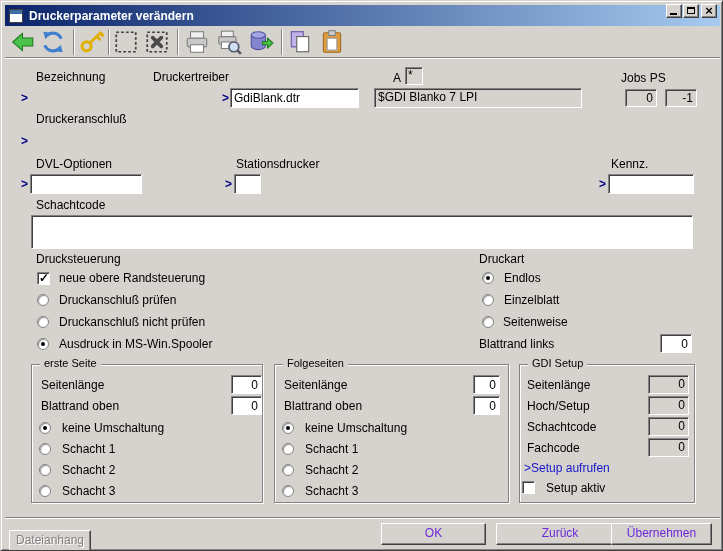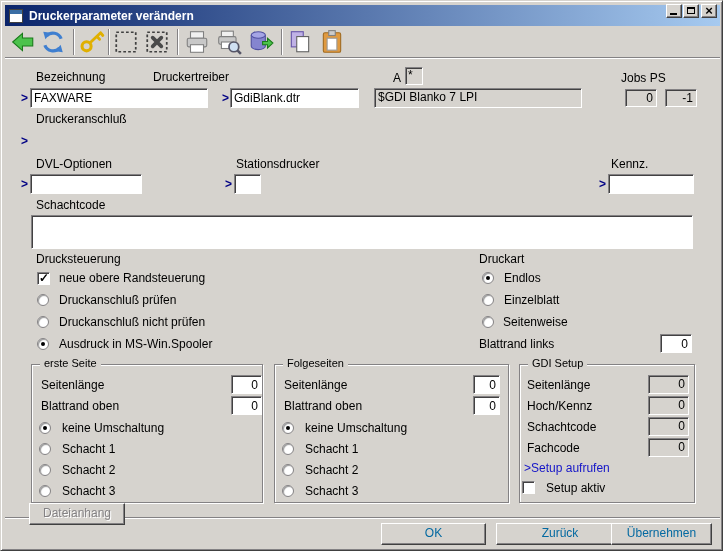--- a/index.html
+++ b/index.html
@@ -44,21 +44,21 @@
   .group-title{position:absolute;top:-8px;left:8px;background:#d6d3ce;padding:0 4px;font-size:11px;white-space:nowrap;}
   .radio{position:absolute;width:12px;height:12px;border-radius:50%;background:#fff;
     border:1px solid #848284;box-shadow:inset 1px 1px 1px #9a9a9a;box-sizing:border-box;}
   .radio.on::after{content:"";position:absolute;left:3px;top:3px;width:4px;height:4px;border-radius:50%;background:#000;}
   .checkbox{position:absolute;width:13px;height:13px;background:#fff;box-sizing:border-box;
     border:1px solid;border-color:#848284 #ffffff #ffffff #848284;box-shadow:inset 1px 1px 0 #424142;}
   .checkbox.on::after{content:"\2713";position:absolute;left:1px;top:-2px;font-size:12px;font-weight:bold;color:#000;}
   .btn{position:absolute;box-sizing:border-box;height:22px;background:#d6d3ce;
     border:1px solid;border-color:#fff #404040 #404040 #fff;
     box-shadow:inset -1px -1px 0 #848284;
-    font-family:"Liberation Sans", sans-serif;font-size:12px;text-align:center;line-height:19px;color:#0369a1;}
+    font-family:"Liberation Sans", sans-serif;font-size:12px;text-align:center;line-height:19px;color:#6d28d9;}
   .btn.disabled{color:#848284;text-shadow:1px 1px 0 #ffffff;}
   .link{position:absolute;color:#1414c8;white-space:nowrap;cursor:pointer;}
 </style>
 </head>
 <body>
 
 <div class="window">
 
   <div class="titlebar">
     <span class="app-icon"></span>
@@ -148,21 +148,20 @@
   </div>
   <div class="hgroove" style="top:56px;"></div>
 
   <span class="lbl" style="left:35px;top:69px;">Bezeichnung</span>
   <span class="lbl" style="left:152px;top:69px;">Druckertreiber</span>
   <span class="lbl" style="left:392px;top:70px;">A</span>
   <div class="field gray" style="left:404px;top:66px;width:18px;height:18px;padding:0 2px;">*</div>
   <span class="lbl" style="left:620px;top:70px;">Jobs PS</span>
 
   <span class="prompt" style="left:20px;top:90px;">&gt;</span>
-  <input class="field" style="left: 29px; top: 87px; width: 178px; height: 20px;" value="FAXWARE">
   <span class="prompt" style="left:221px;top:90px;">&gt;</span>
   <input class="field" style="left: 229px; top: 87px; width: 129px; height: 20px;" value="GdiBlank.dtr">
   <div class="field gray" style="left:373px;top:87px;width:208px;height:20px;">$GDI Blanko 7 LPI</div>
   <div class="field gray num" style="left:624px;top:88px;width:32px;height:18px;">0</div>
   <div class="field gray num" style="left:664px;top:88px;width:32px;height:18px;">-1</div>
 
   <span class="lbl" style="left:35px;top:111px;">Druckeranschluß</span>
   <span class="prompt" style="left:20px;top:133px;">&gt;</span>
 
   <span class="lbl" style="left:35px;top:156px;">DVL-Optionen</span>
@@ -228,29 +227,29 @@
   <span class="radio" style="left:281px;top:463px;"></span>
   <span class="lbl" style="left:304px;top:462px;">Schacht 2</span>
   <span class="radio" style="left:281px;top:484px;"></span>
   <span class="lbl" style="left:304px;top:483px;">Schacht 3</span>
 
   <div class="group" style="left:518px;top:363px;width:176px;height:139px;">
     <span class="group-title">GDI Setup</span>
   </div>
   <span class="lbl" style="left:526px;top:377px;">Seitenlänge</span>
   <div class="field gray num" style="left:647px;top:374px;width:41px;height:19px;">0</div>
-  <span class="lbl" style="left:526px;top:398px;">Hoch/Kennz</span>
+  <span class="lbl" style="left:526px;top:398px;">Hoch/Setup</span>
   <div class="field gray num" style="left:647px;top:395px;width:41px;height:19px;">0</div>
   <span class="lbl" style="left:526px;top:419px;text-align:center;">Schachtcode</span>
   <div class="field gray num" style="left:647px;top:416px;width:41px;height:19px;">0</div>
   <span class="lbl" style="left:526px;top:440px;">Fachcode</span>
   <div class="field gray num" style="left:647px;top:437px;width:41px;height:19px;">0</div>
   <span class="link" style="left:523px;top:460px;">&gt;Setup aufrufen</span>
   <span class="checkbox" style="left:521px;top:480px;"></span>
   <span class="lbl" style="left:545px;top:480px;">Setup aktiv</span>
 
   <div class="hgroove" style="top:516px;"></div>
-  <div class="btn disabled" style="left:8px;top:502px;width:96px;margin-left:20px;">Dateianhang</div>
+  <div class="btn disabled" style="left:8px;top:529px;width:82px;">Dateianhang</div>
   <div class="btn" style="left:380px;top:522px;width:105px;">OK</div>
   <div class="btn" style="left:495px;top:522px;width:128px;">Zurück</div>
   <div class="btn" style="left:610px;top:522px;width:101px;">Übernehmen</div>
 
 </div>
 
 </body></html>

